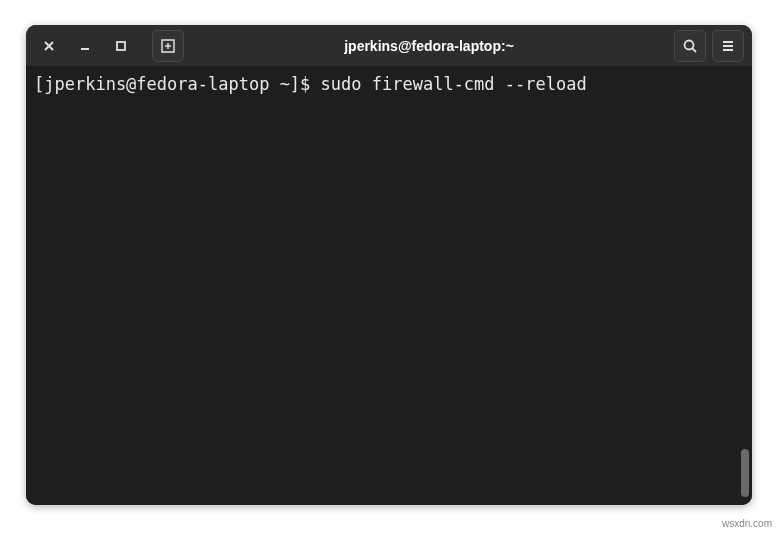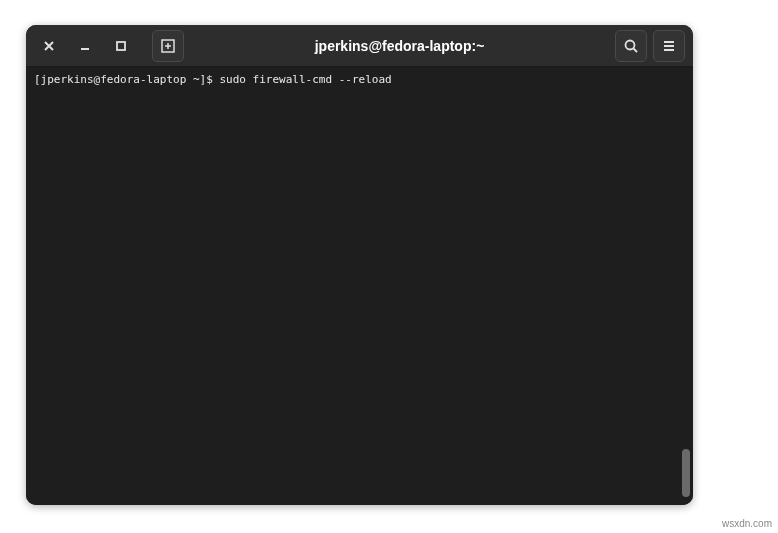--- a/index.html
+++ b/index.html
@@ -11,21 +11,21 @@
       background: #ffffff;
       width: 778px;
       height: 533px;
       position: relative;
       font-family: sans-serif;
     }
     .window {
       position: absolute;
       left: 26px;
       top: 25px;
-      width: 667px;
+      width: 726px;
       height: 480px;
       background: #1e1e1e;
       border-radius: 10px;
       overflow: hidden;
       box-shadow: 0 2px 8px rgba(0,0,0,0.3);
     }
     .titlebar {
       height: 42px;
       background: #2d2d2d;
       display: flex;
@@ -93,21 +93,21 @@
       cursor: pointer;
       background: #333;
     }
     .right-btn svg {
       width: 16px;
       height: 16px;
     }
     .terminal-body {
       padding: 6px 8px;
       font-family: "DejaVu Sans Mono", "Liberation Mono", monospace;
-      font-size: 11px;
+      font-size: 17px;
       line-height: 1.3;
       color: #e8e8e8;
       height: calc(100% - 42px);
       position: relative;
       background: #1e1e1e;
     }
     .terminal-line {
       white-space: pre;
     }
     .prompt-user {

